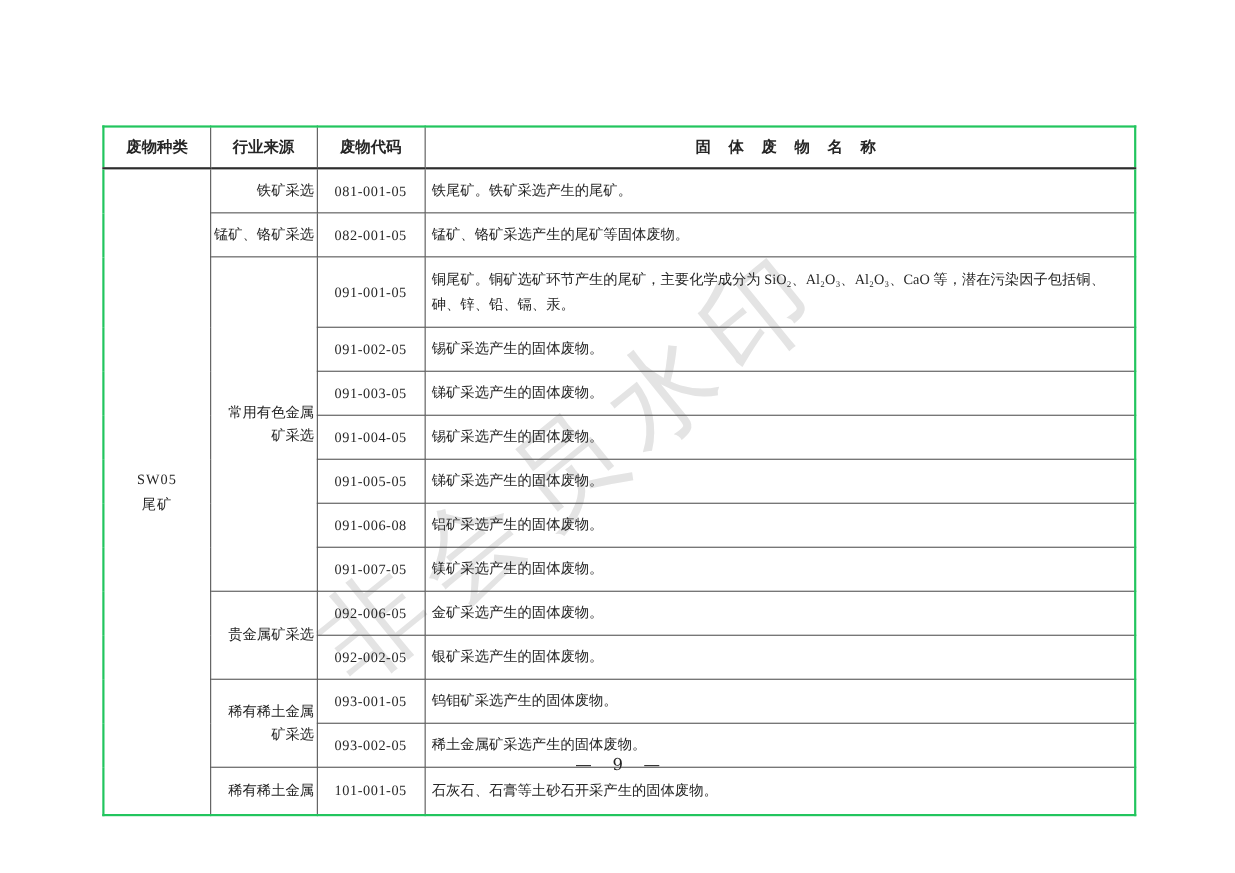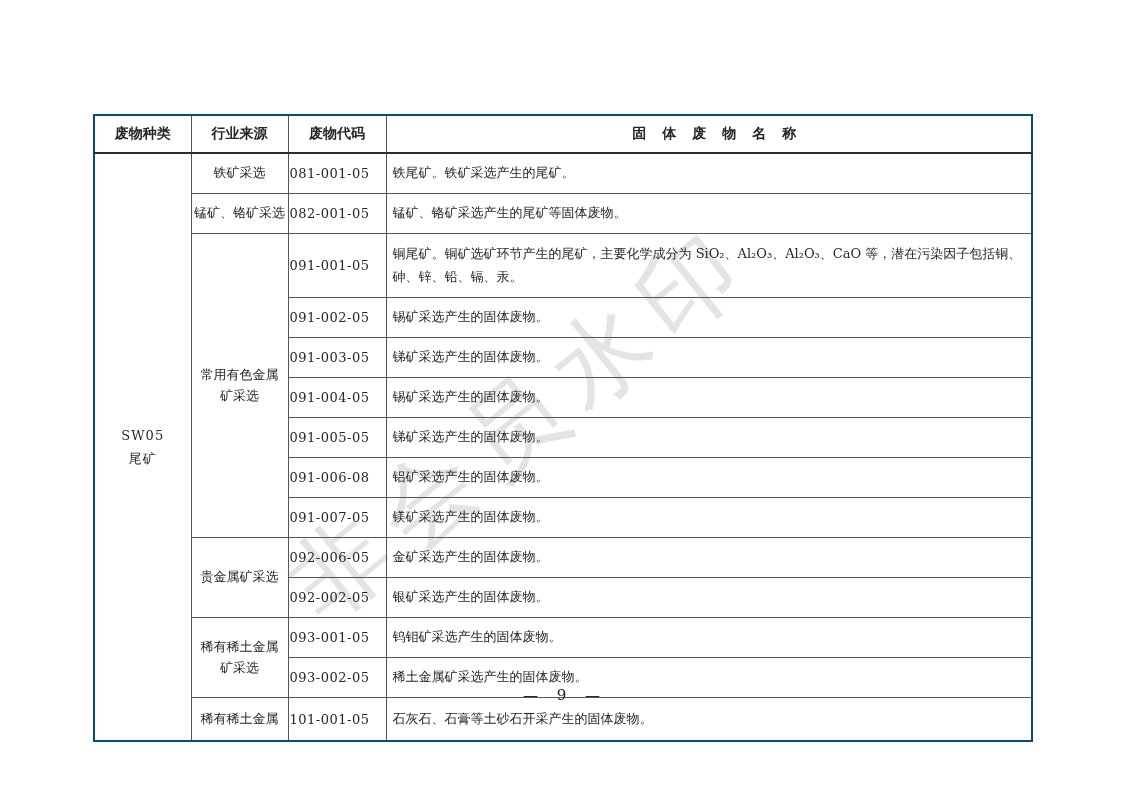--- a/index.html
+++ b/index.html
@@ -11,36 +11,37 @@
   .watermark{
     position:absolute;left:180px;top:372px;width:680px;height:100px;line-height:100px;
     text-align:center;z-index:0;white-space:nowrap;pointer-events:none;user-select:none;
     font-family:"DejaVu Sans","Liberation Sans",sans-serif;
     font-size:96px;letter-spacing:16px;color:#e4e4e4;
     transform:rotate(-39deg);transform-origin:center center;
   }
   .table-wrap{position:absolute;left:93px;top:114px;z-index:1;}
   table.waste-table{
     border-collapse:collapse;table-layout:fixed;width:938px;background:transparent;
-    border:2px solid #0c4a6e;
+    border:2px solid #22c55e;
+    font-family:Liberation Serif, serif;
   }
   .waste-table th,.waste-table td{border:1px solid #565656;}
   .waste-table thead th{
     border-bottom:2px solid #2d2d2d;font-weight:bold;font-size:14px;height:34px;
     text-align:center;vertical-align:middle;background:transparent;
   }
   th.name-header{letter-spacing:16px;padding-left:28px;}
   .waste-table tbody td{height:33px;font-size:13px;vertical-align:middle;}
   td.category-cell{
     text-align:center;white-space:pre-line;line-height:1.8;letter-spacing:1px;
   }
   td.industry-cell{
-    text-align:center;white-space:pre-line;line-height:1.55;padding:2px;margin-top:11px;
+    text-align:right;white-space:pre-line;line-height:1.55;padding:2px;margin-top:11px;
   }
-  td.code-cell{text-align:left;letter-spacing:0.5px;}
+  td.code-cell{text-align:center;letter-spacing:0.5px;}
   td.name-cell{text-align:left;padding:3px 8px 3px 6px;line-height:1.7;margin-left:42px;}
   tr.row-tall td{height:57px;}
   tr.row-last td{height:36px;}
   .page-number{
     position:absolute;top:686px;left:0;width:1123px;text-align:center;z-index:1;
     font-size:15px;word-spacing:14px;color:#222222;
   }
 </style>
 </head>
 <body>

